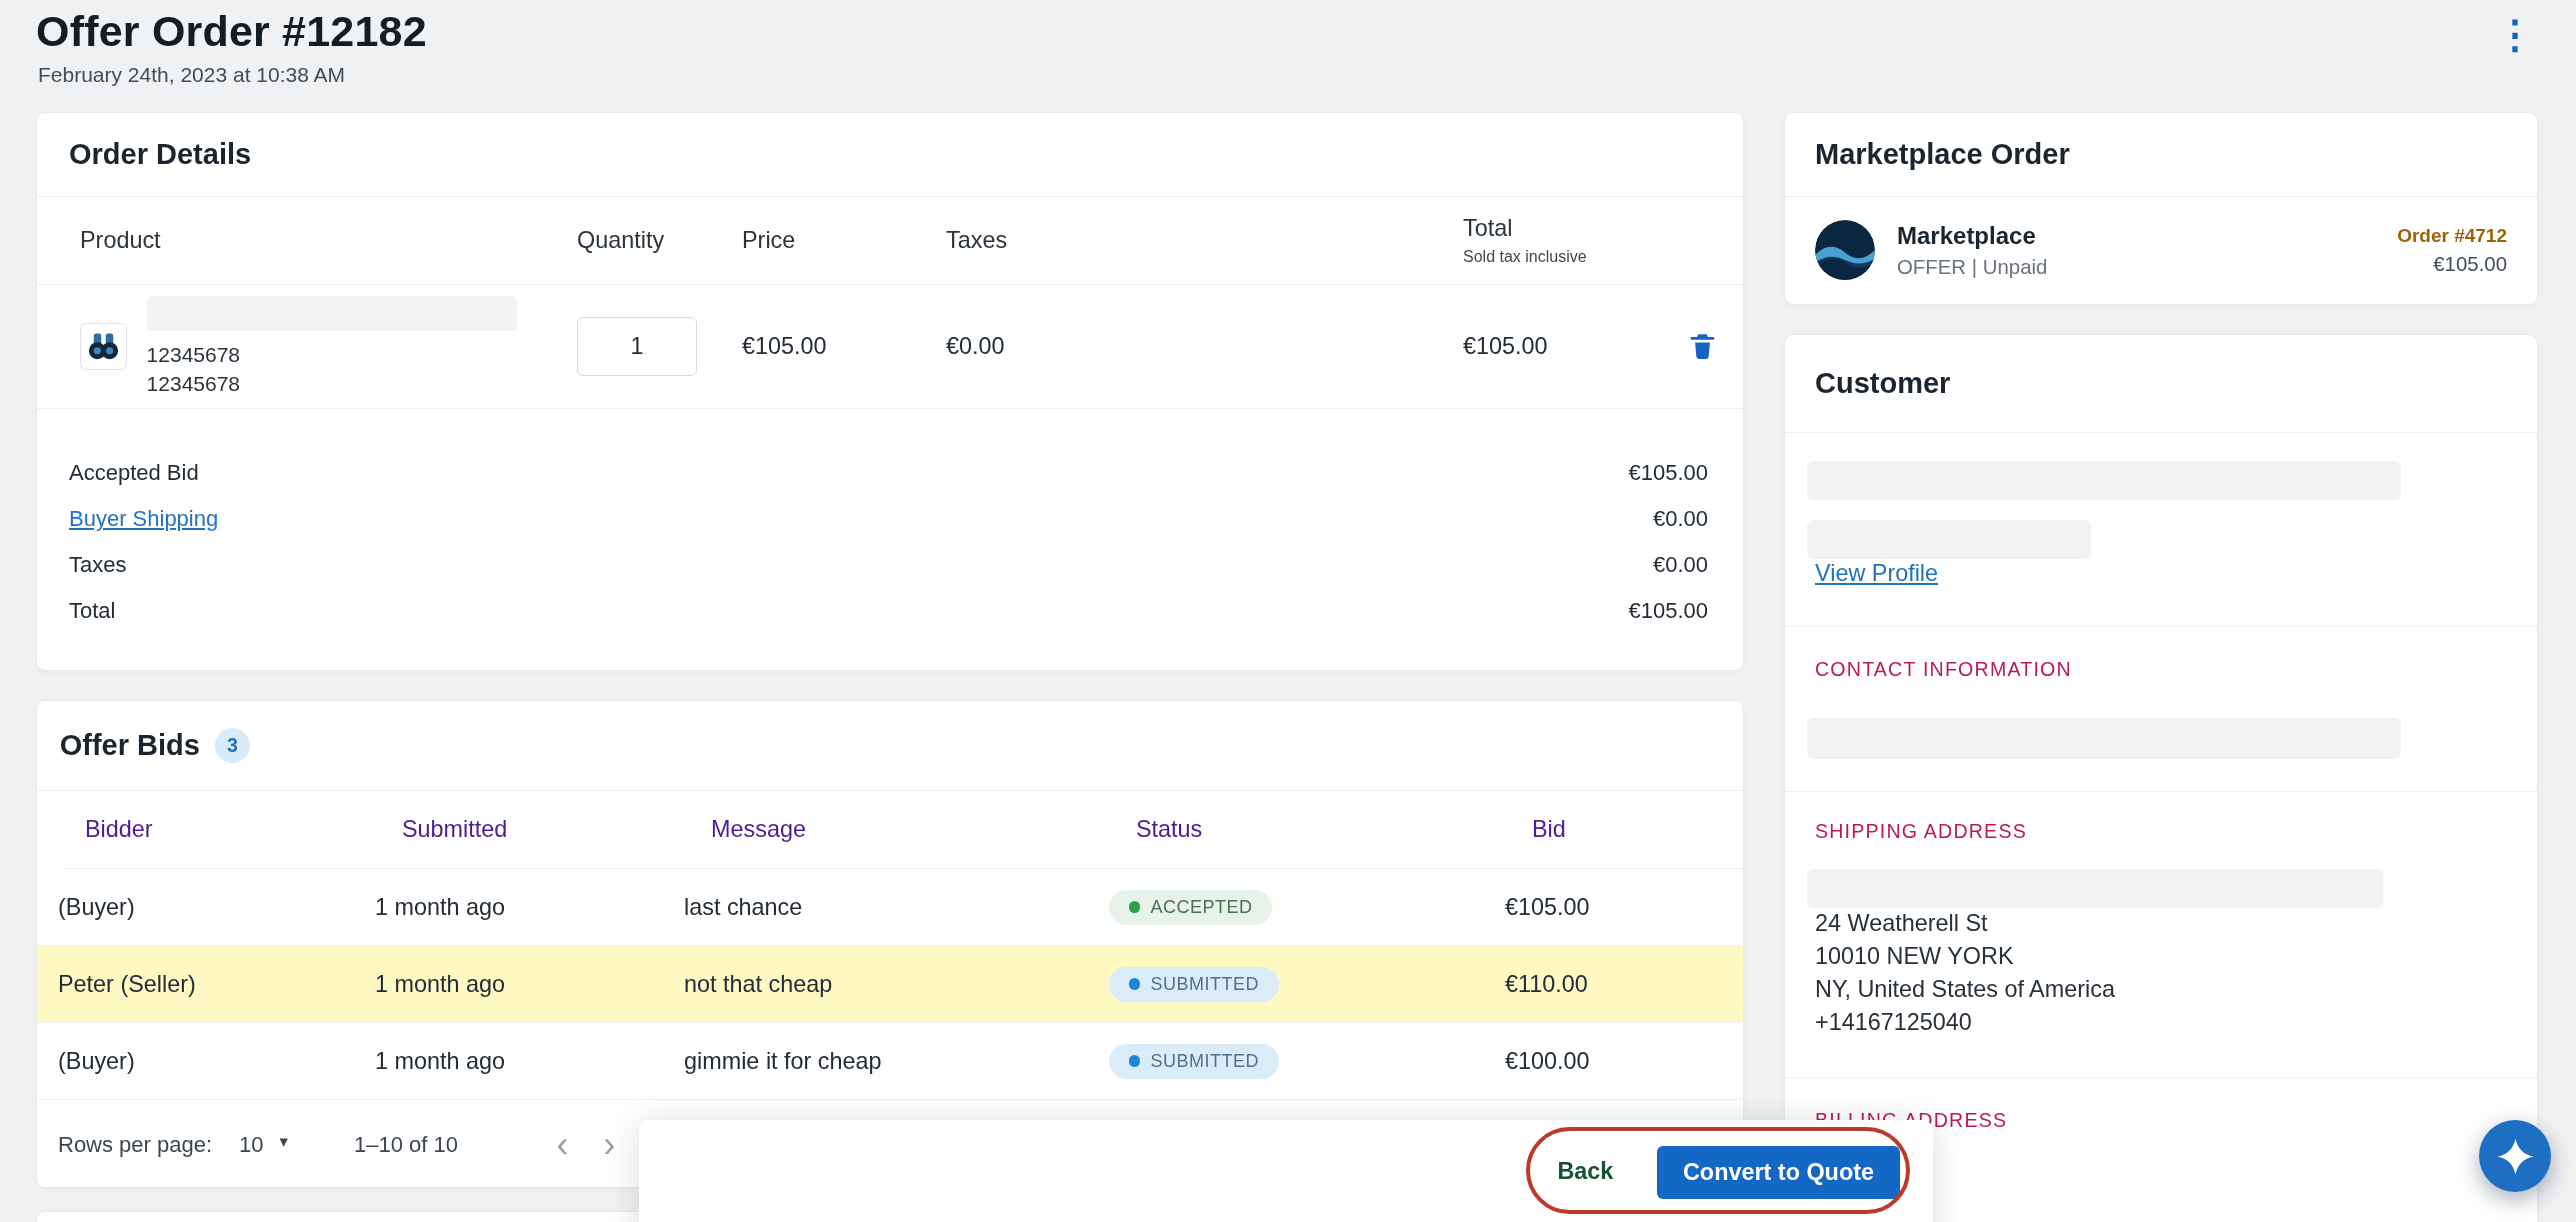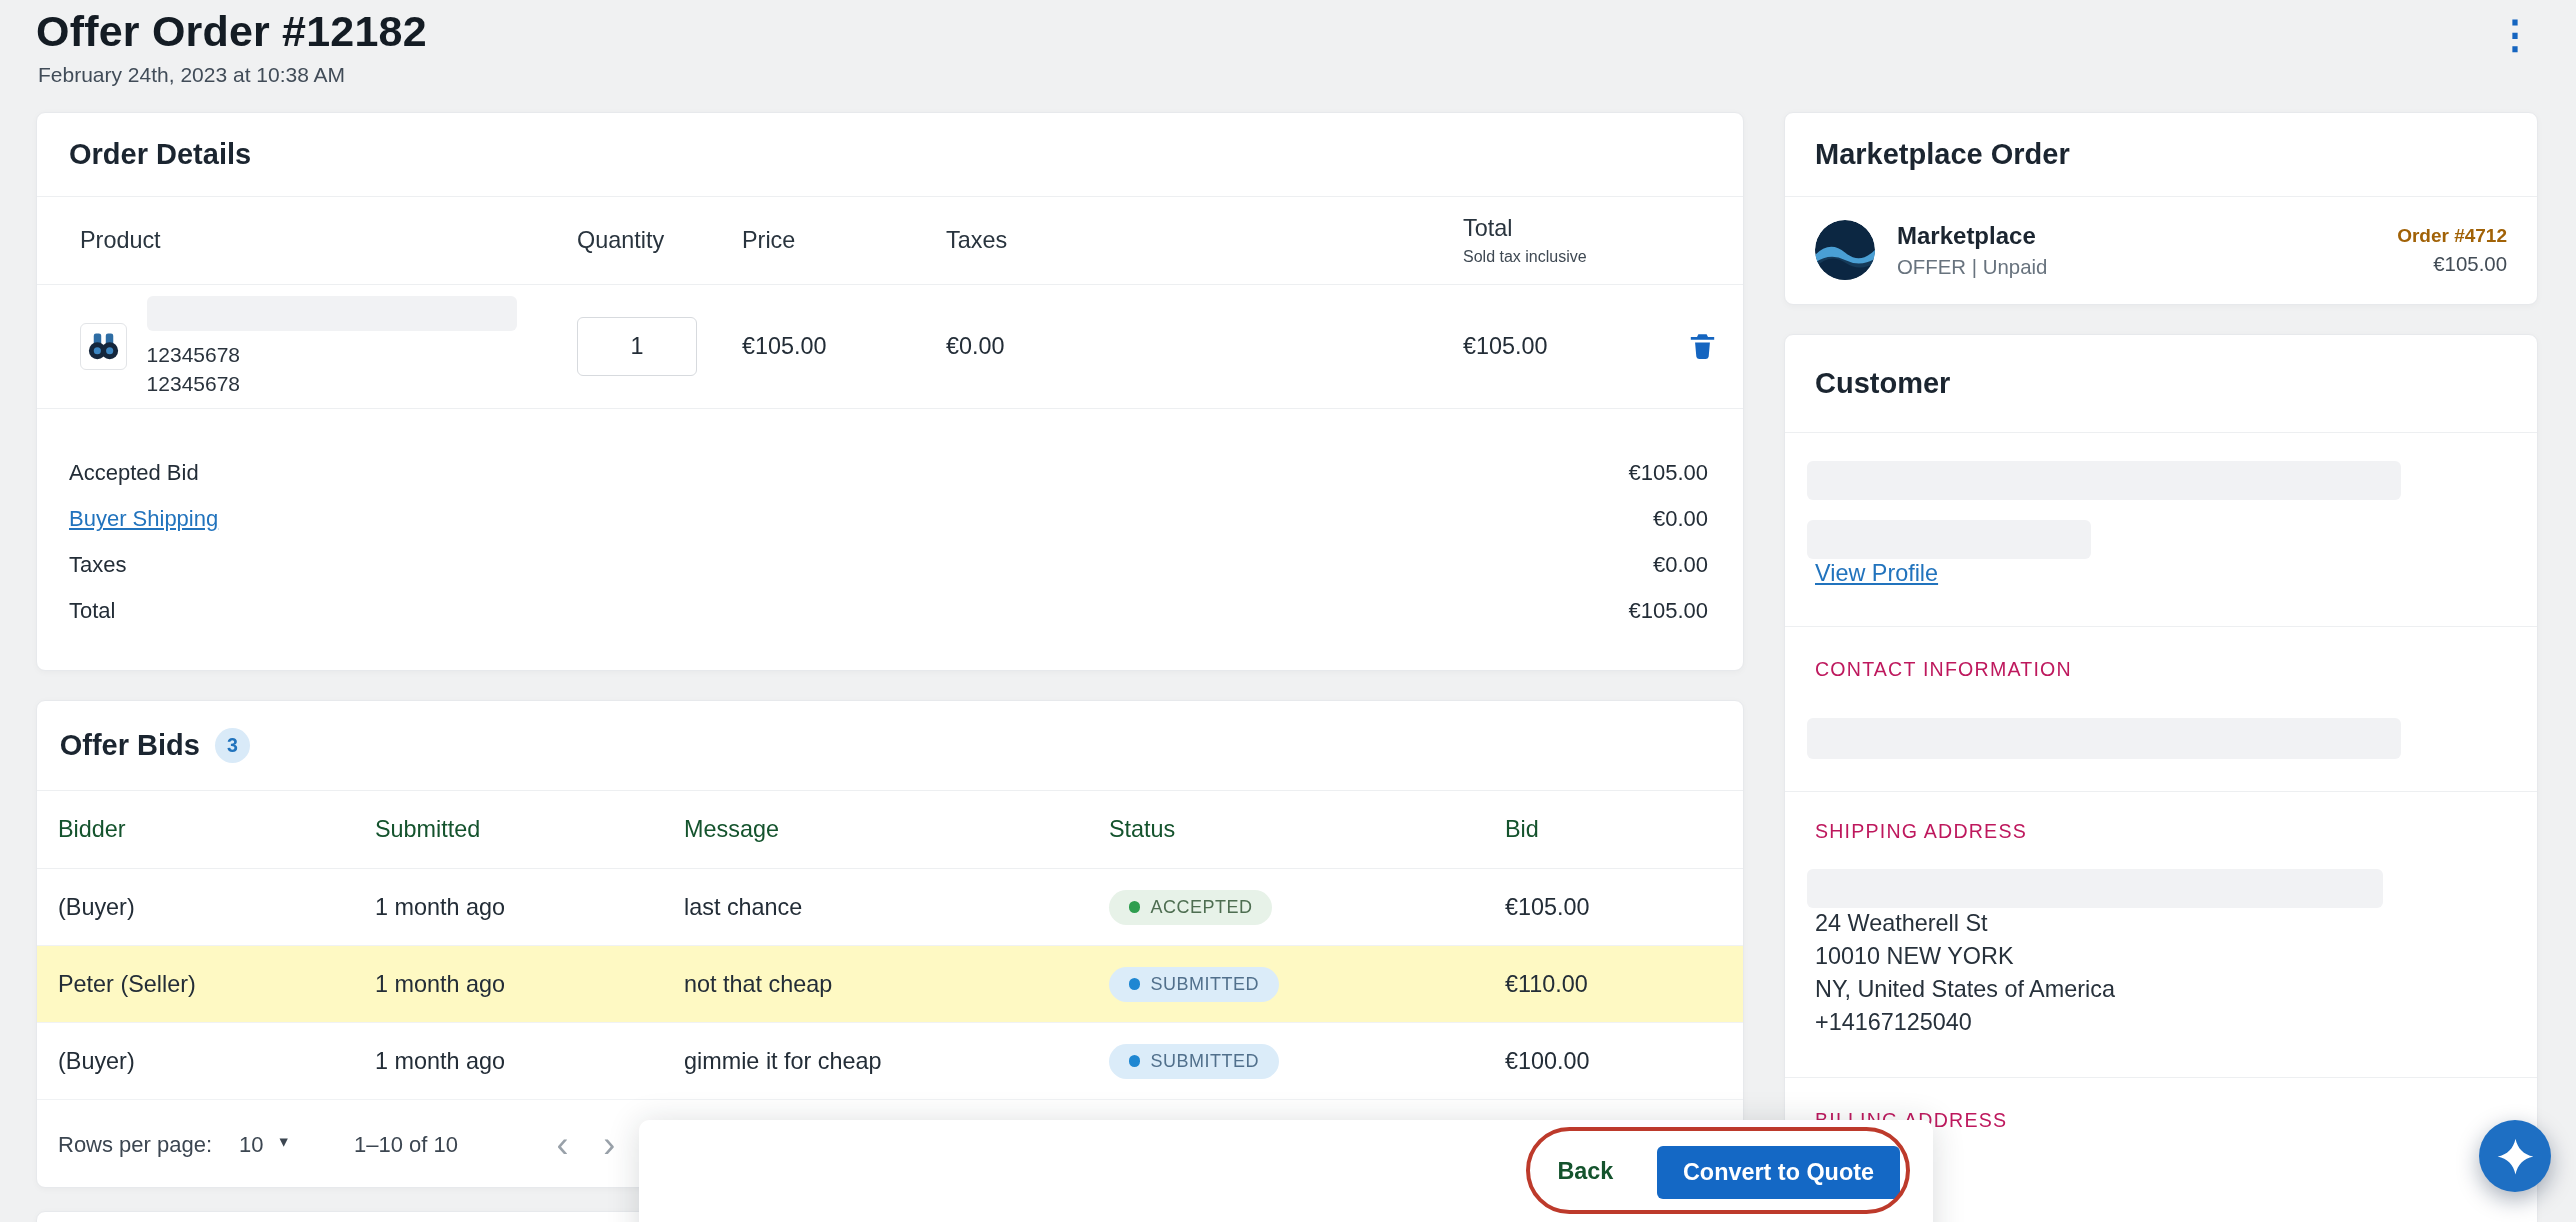--- a/index.html
+++ b/index.html
@@ -55,21 +55,21 @@
   .link { color:#2173bd; text-decoration:underline; cursor:pointer; }
 
   
   .ob { left:36px; top:700px; width:1708px; height:488px; }
   .ob .card-title-row { height:90px; padding:0 22.7px; }
   .badge { width:35px; height:35px; border-radius:50%; background:#d9eaf8; color:#2173bd;
     font-size:19.6px; font-weight:600; display:flex; align-items:center; justify-content:center;
     margin-left:15px; }
   .ob-grid { display:grid; grid-template-columns:317px 309px 425px 396px 1fr;
     padding-left:21px; align-items:center; }
-  .ob-thead { height:78px; border-bottom:1.5px solid #edeff1; font-size:23.4px; color:#14532d; }
+  .ob-thead { height:78px; border-bottom:1.5px solid #edeff1; font-size:23.4px; color:#4c1d95;margin-left:27px; }
   .ob-row { height:77px; border-bottom:1.5px solid #f0f2f4; font-size:23.4px; color:#232d37; }
   .ob-row.alt { background:#fef9c3; }
   .pill { display:inline-flex; align-items:center; gap:10.6px; height:35px; padding:0 19.6px;
     border-radius:754px; font-size:18px; font-weight:500; letter-spacing:0.5px; width:max-content; }
   .pill .dot { width:11.3px; height:11.3px; border-radius:50%; }
   .pill-accepted { background:#e7f2e8; color:#4e6e51; }
   .pill-accepted .dot { background:#2e9e4f; }
   .pill-submitted { background:#dbecf9; color:#51708c; }
   .pill-submitted .dot { background:#1f87d2; }
   .ob-pagination { height:89px; display:flex; align-items:center; padding-left:21px;

